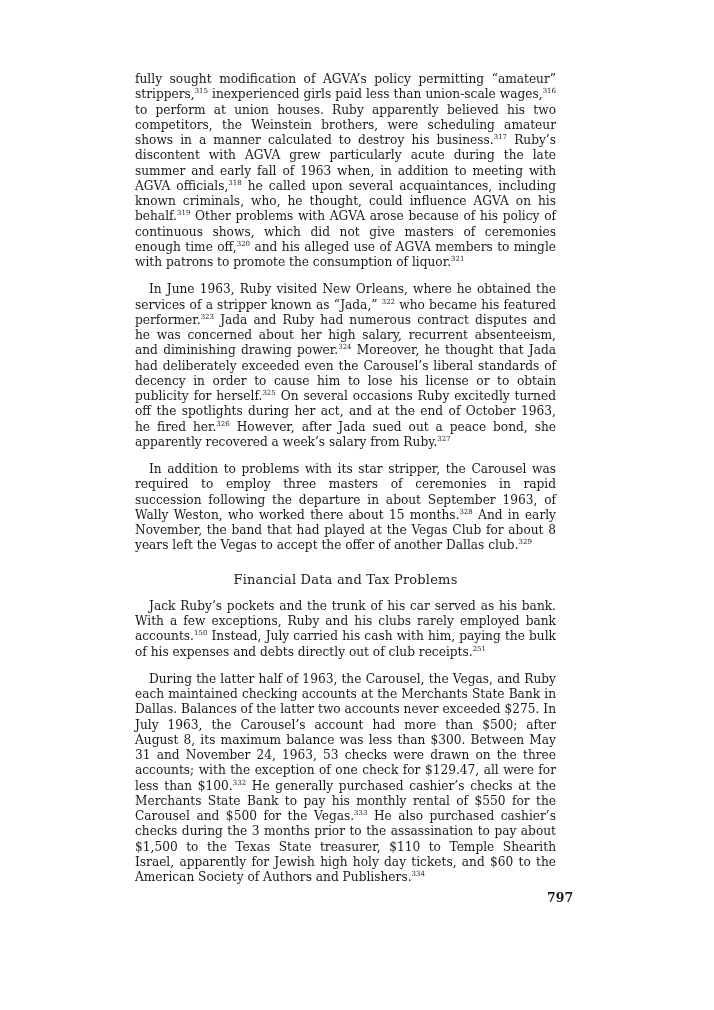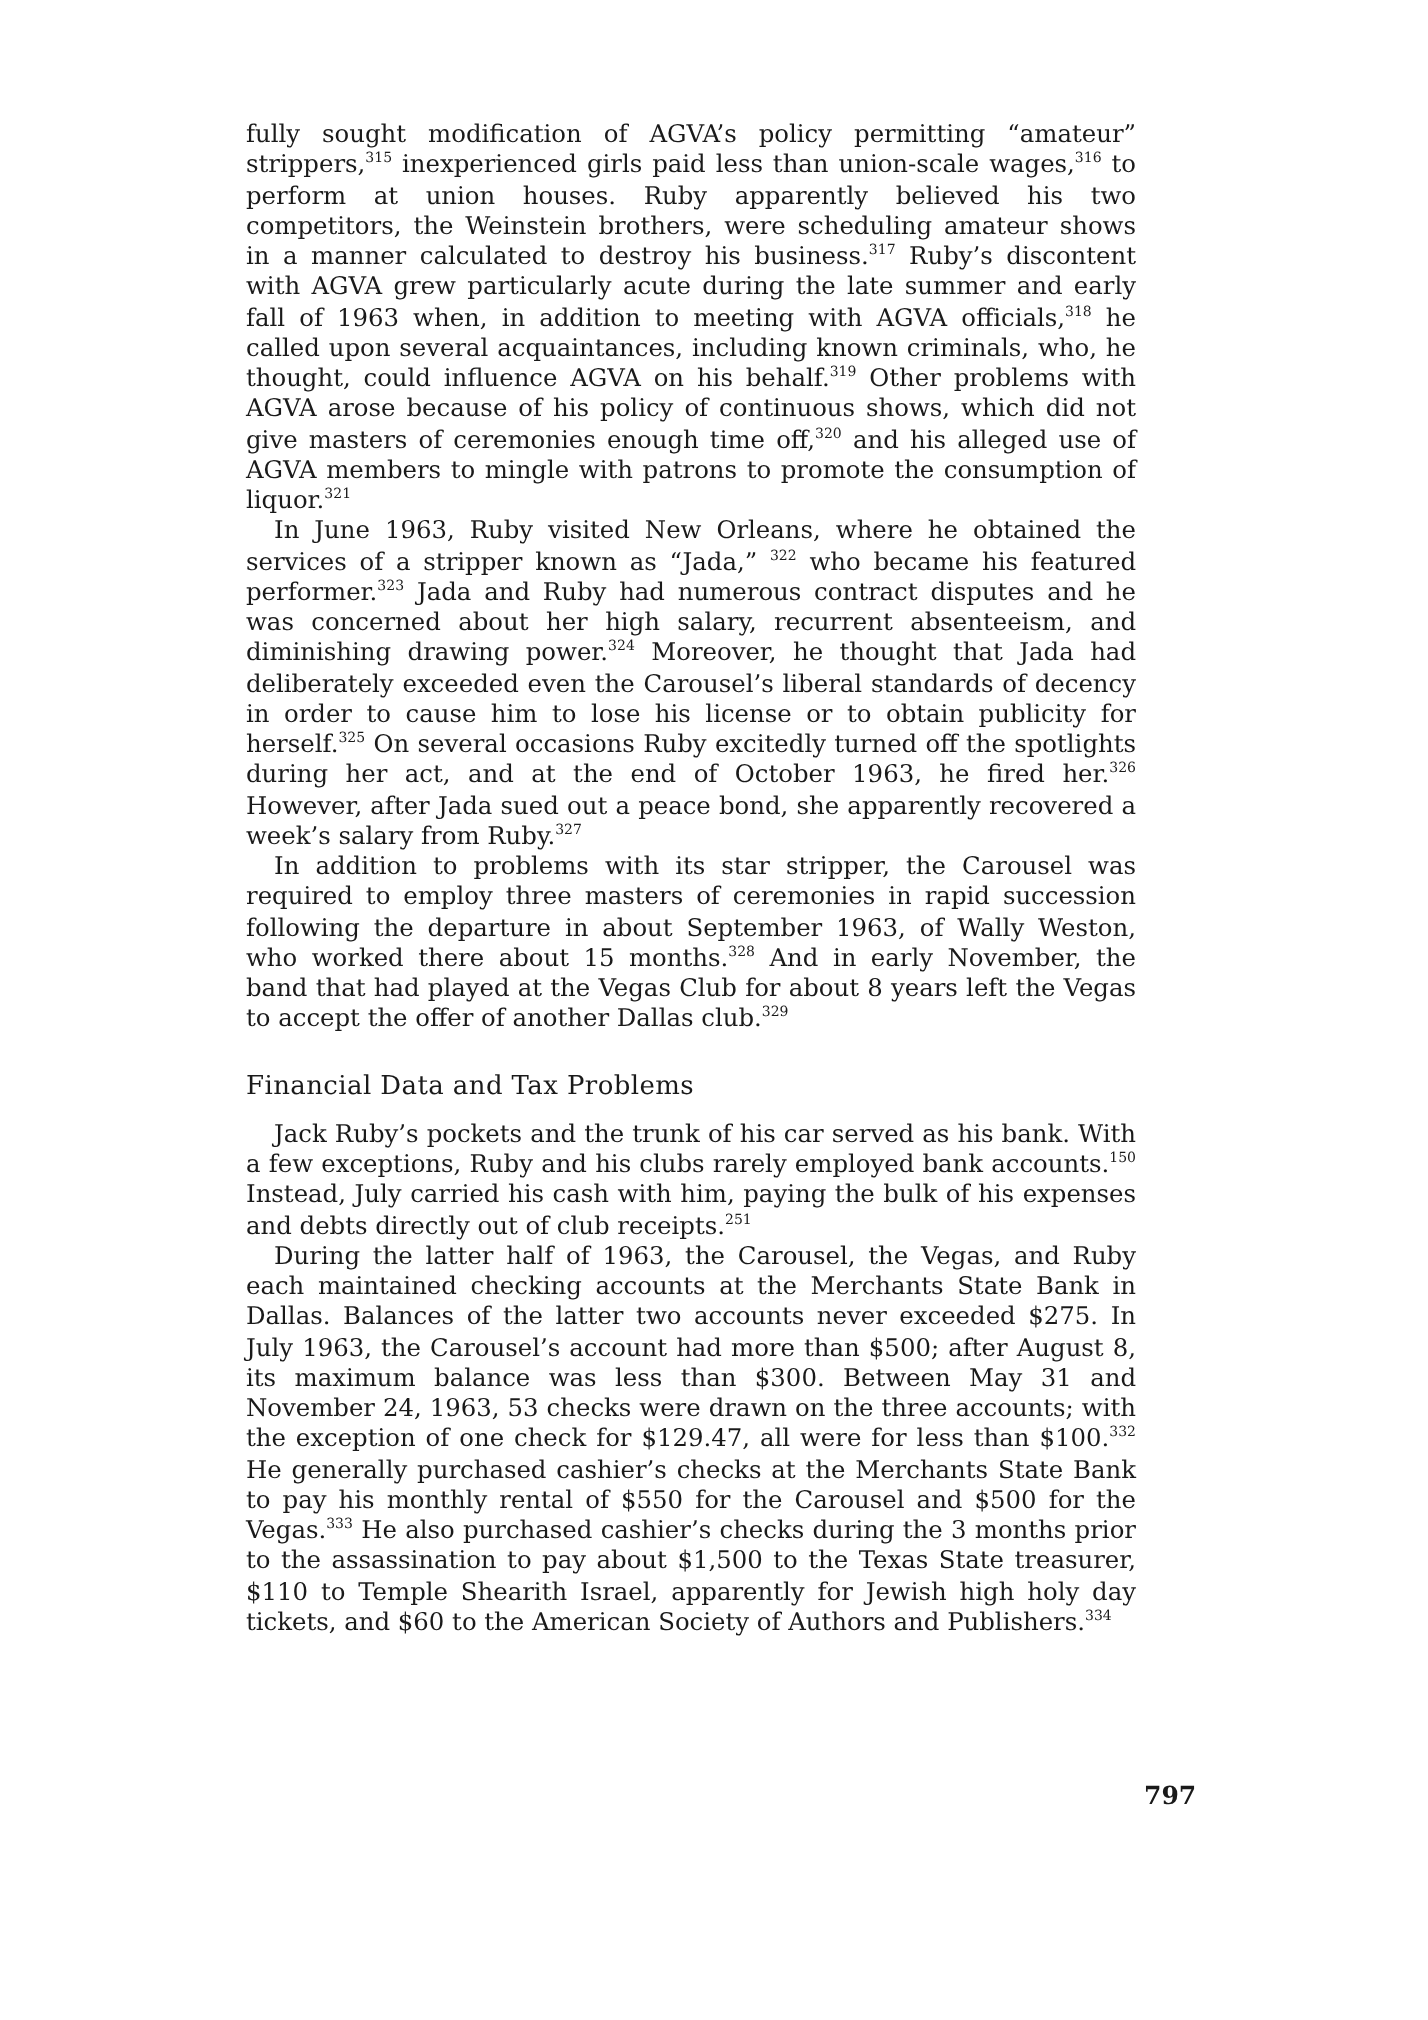--- a/index.html
+++ b/index.html
@@ -1,24 +1,24 @@
 <!DOCTYPE html>
 <html><head>
 <meta charset="utf-8">
 <style>
   html, body { margin:0; padding:0; background:#ffffff; }
   body { width:714px; height:1010px; position:relative; overflow:hidden; }
   .page { position:absolute; left:123px; top:60px; width:445px;
     font-family:"DejaVu Serif", "Liberation Serif", serif; font-size:12.2px;
     line-height:15.25px; color:#1a1a1a; text-align:justify; }
-  .page p { margin:0; text-indent:0; }
+  .page p { margin:12px; text-indent:0; }
   .page p.indent { text-indent:14px; }
   sup { font-size:7px; line-height:0; vertical-align:5px; }
-  .heading { font-size:13px; margin:18px 0 9px 0; letter-spacing:0.2px; }
-  .pagenum { position:absolute; left:572px; top:890px; font-family:"DejaVu Serif","Liberation Serif",serif;
+  .heading { text-align:center; font-size:13px; margin:18px 0 9px 0; letter-spacing:0.2px; }
+  .pagenum { position:absolute; left:547px; top:890px; font-family:"DejaVu Serif","Liberation Serif",serif;
     font-weight:bold; font-size:12.5px; color:#1a1a1a; }
 </style>
 </head>
 <body>
 
 <div class="page">
   <div id="paras-before">
       <p><span>fully sought modification of AGVA’s policy permitting “amateur” strippers,</span><sup>315</sup><span> inexperienced girls paid less than union-scale wages,</span><sup>316</sup><span> to perform at union houses.  Ruby apparently believed his two competitors, the Weinstein brothers, were scheduling amateur shows in a manner calculated to destroy his business.</span><sup>317</sup><span>  Ruby’s discontent with AGVA grew particularly acute during the late summer and early fall of 1963 when, in addition to meeting with AGVA officials,</span><sup>318</sup><span> he called upon several acquaintances, including known criminals, who, he thought, could influence AGVA on his behalf.</span><sup>319</sup><span>  Other problems with AGVA arose because of his policy of continuous shows, which did not give masters of ceremonies enough time off,</span><sup>320</sup><span> and his alleged use of AGVA members to mingle with patrons to promote the consumption of liquor.</span><sup>321</sup></p>
       <p class="indent"><span>In June 1963, Ruby visited New Orleans, where he obtained the services of a stripper known as “Jada,” </span><sup>322</sup><span> who became his featured performer.</span><sup>323</sup><span>  Jada and Ruby had numerous contract disputes and he was concerned about her high salary, recurrent absenteeism, and diminishing drawing power.</span><sup>324</sup><span>  Moreover, he thought that Jada had deliberately exceeded even the Carousel’s liberal standards of decency in order to cause him to lose his license or to obtain publicity for herself.</span><sup>325</sup><span>  On several occasions Ruby excitedly turned off the spotlights during her act, and at the end of October 1963, he fired her.</span><sup>326</sup><span>  However, after Jada sued out a peace bond, she apparently recovered a week’s salary from Ruby.</span><sup>327</sup></p>
       <p class="indent"><span>In addition to problems with its star stripper, the Carousel was required to employ three masters of ceremonies in rapid succession following the departure in about September 1963, of Wally Weston, who worked there about 15 months.</span><sup>328</sup><span>  And in early November, the band that had played at the Vegas Club for about 8 years left the Vegas to accept the offer of another Dallas club.</span><sup>329</sup></p>

